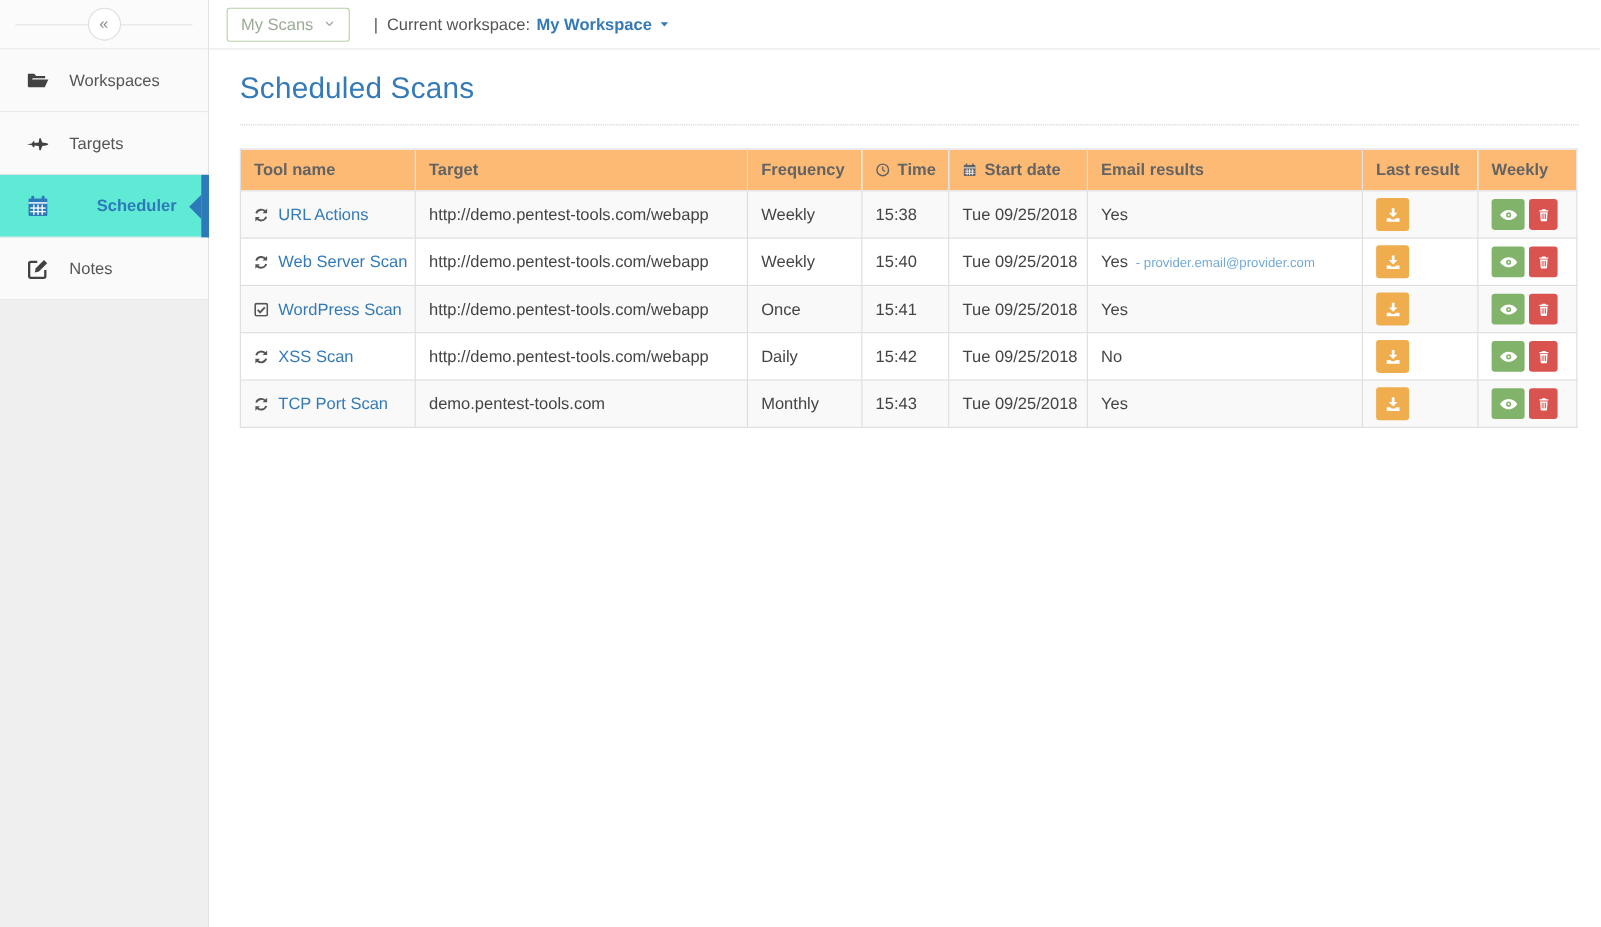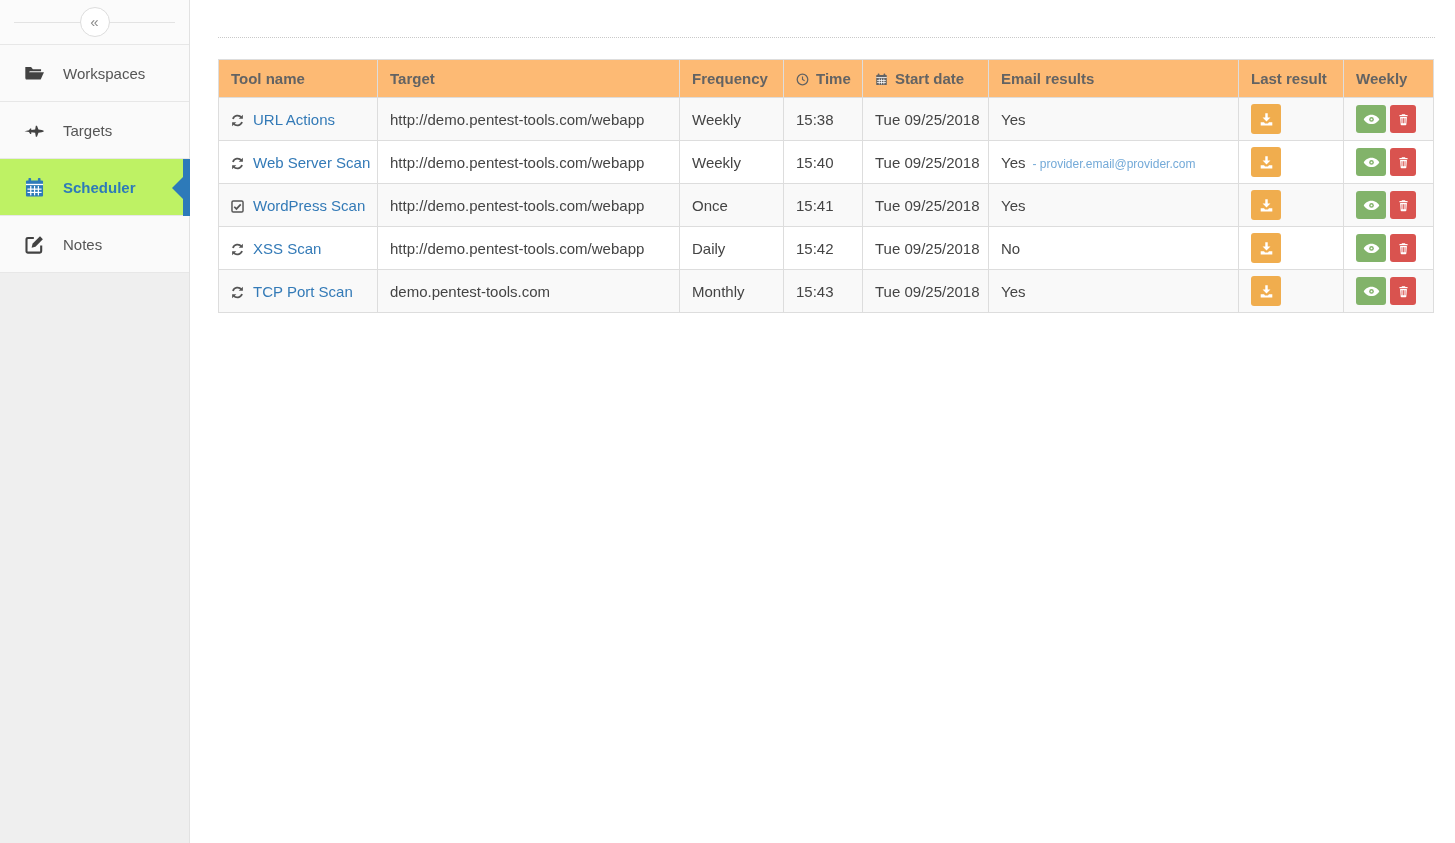--- a/index.html
+++ b/index.html
@@ -10,21 +10,21 @@
 
   
   .sidebar { width: 190px; flex: none; display: flex; flex-direction: column; background: #efefef; border-right: 1px solid #e2e2e2; position: relative; }
   .sidebar-top { height: 45px; flex: none; background: #fbfbfb; border-bottom: 1px solid #e7e7e7; position: relative; display: flex; align-items: center; justify-content: center; }
   .collapse-line { position: absolute; left: 14px; right: 14px; top: 22px; height: 1px; background: #e3e3e3; }
   .collapse-btn { position: relative; width: 30px; height: 30px; border-radius: 50%; border: 1px solid #ddd; background: #fff; color: #8a8a8a; font-size: 15px; line-height: 26px; text-align: center; cursor: pointer; font-family: inherit; }
   .side-item { height: 57px; flex: none; display: flex; align-items: center; padding-left: 20px; background: #fafafa; border-bottom: 1px solid #e7e7e7; position: relative; color: #555; cursor: pointer; }
   .side-icon { width: 28px; display: inline-flex; justify-content: center; color: #424242; }
   .side-icon svg { width: 21px; height: 21px; }
   .side-label { margin-left: 15px; font-size: 15px; }
-  .side-item.active { background: #bef264; }
+  .side-item.active { background: #5eead4; gap: 25px; }
   .side-item.active .side-icon { color: #2d7ab9; }
   .side-item.active .side-label { color: #2d7ab9; font-weight: 700; }
   .active-marker { position: absolute; right: -1px; top: 0; bottom: -1px; width: 7px; background: #2d7ab9; }
   .active-marker::before { content: ""; position: absolute; right: 7px; top: 50%; margin-top: -11px; border-top: 11px solid transparent; border-bottom: 11px solid transparent; border-right: 11px solid #2d7ab9; }
   .sidebar-fill { flex: 1; background: #efefef; }
 
   
   .main { flex: 1; display: flex; flex-direction: column; min-width: 0; }
   .topbar { height: 45px; flex: none; border-bottom: 1px solid #e7e7e7; display: flex; align-items: center; padding-left: 16px; background: #fff; }
   .myscans-btn { display: inline-flex; align-items: center; gap: 9px; height: 31px; padding: 0 12px; border: 1px solid #b6cfa4; border-radius: 3px; background: #fff; color: #9cab97; font-size: 15px; cursor: pointer; font-family: inherit; }
@@ -117,22 +117,41 @@
             </svg>
           </span>
           <span class="side-label">Notes</span>
         </div>
       </nav>
     <div class="sidebar-fill"></div>
   </aside>
 
   <div class="main">
 
+    <header class="topbar">
+      <button class="myscans-btn">
+        <span>My Scans</span>
+        <span><svg viewBox="0 0 16 16">
+              <path fill="none" stroke="currentColor" stroke-width="1.7" d="M3.5 5.8L8 10.3l4.5-4.5"></path>
+            </svg></span>
+      </button>
+      <span class="topbar-sep">|</span>
+      <span class="ws-label">Current workspace:</span>
+      <a class="ws-name">
+        <span>My Workspace</span>
+        <span class="ws-caret">
+            <svg viewBox="0 0 16 16">
+              <path fill="currentColor" d="M2.5 5h11L8 11.5z"></path>
+            </svg>
+          </span>
+      </a>
+    </header>
 
     <main class="content">
+      <h1 class="page-title">Scheduled Scans</h1>
       <div class="title-divider"></div>
 
       <table class="scans">
         <colgroup>
           <col style="width:159px">
             <col style="width:302px">
             <col style="width:104px">
             <col style="width:79px">
           <col style="width:126px">
             <col style="width:250px">

